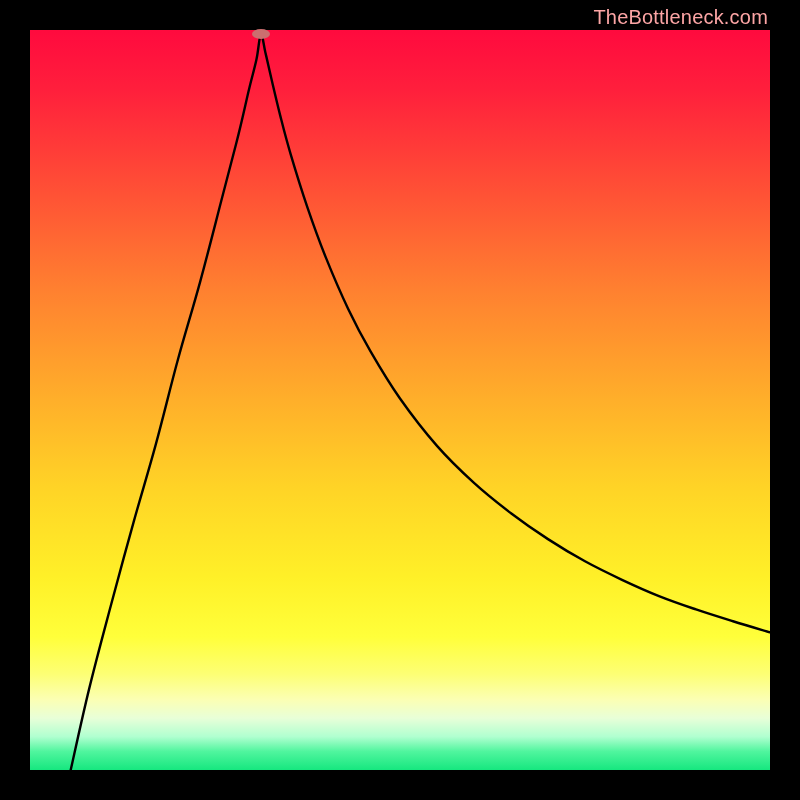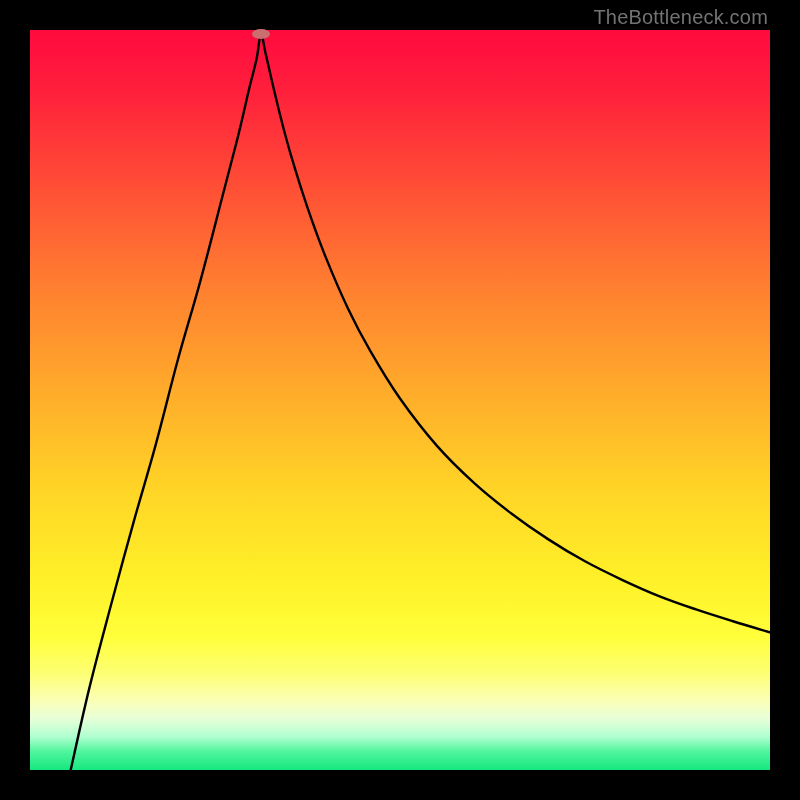--- a/index.html
+++ b/index.html
@@ -29,21 +29,21 @@
     position: absolute;
     left: 0;
     top: 0;
     width: 740px;
     height: 740px;
   }
   .watermark {
     position: absolute;
     top: 6px;
     right: 32px;
-    color: #737373;
+    color: #fca5a5;
     font-size: 20px;
     font-weight: 500;
     letter-spacing: 0.2px;
   }
   .marker {
     position: absolute;
     width: 18px;
     height: 10px;
     border-radius: 50%;
     background: #cb6e6f;

